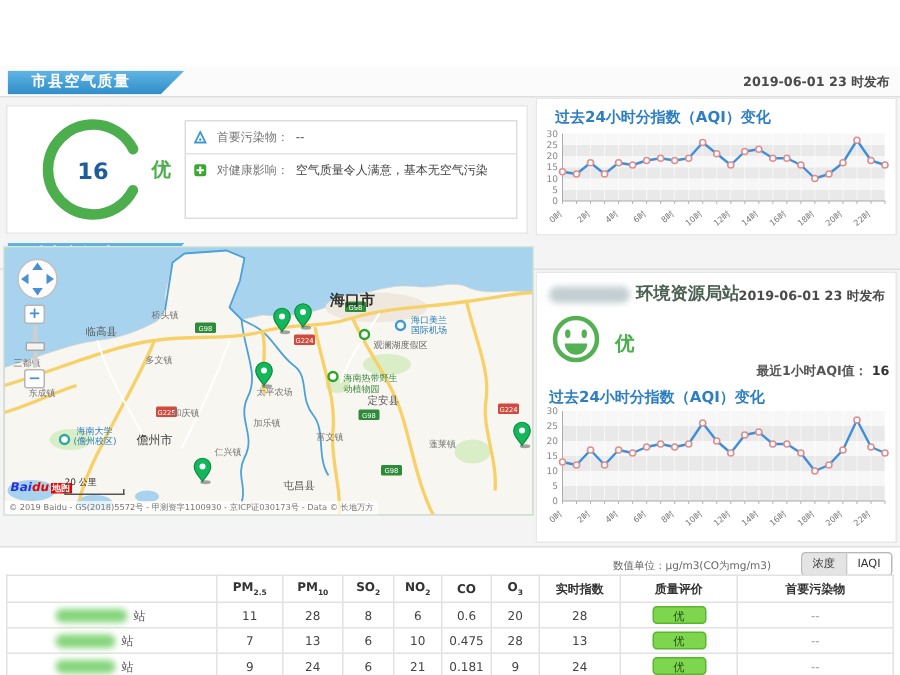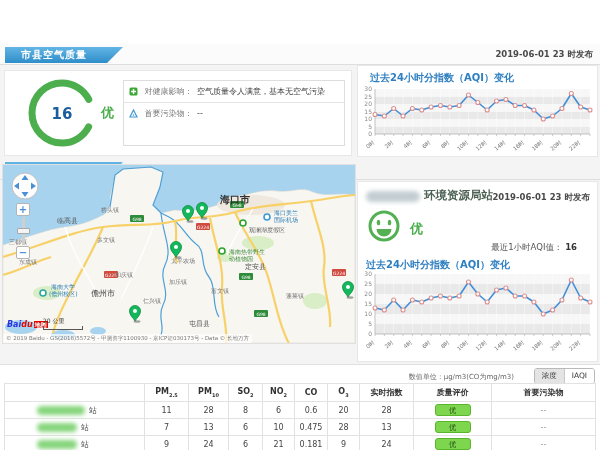--- a/index.html
+++ b/index.html
@@ -41,21 +41,21 @@
   .map-scale { position:absolute; left:40px; bottom:13px; font-size:6px; color:#333; }
   .scalebar { width:40px; height:4px; border-left:1px solid #555; border-right:1px solid #555; border-bottom:1px solid #555; }
   .map-attr { position:absolute; left:0; bottom:0; font-size:5.5px; color:#777;
     background:rgba(255,255,255,.7); padding:1px 3px; white-space:nowrap; }
   .station-panel { left:357px; top:137px; width:241px; height:181px; }
   .blob-gray { position:absolute; left:8px; top:9px; width:54px; height:11px; background:#c3ced2;
     border-radius:6px; filter:blur(2px); }
   .station-title { position:absolute; left:66px; top:6px; font-size:11.5px; font-weight:bold; color:#4c6053; }
   .smiley { position:absolute; left:8px; top:26px; }
   .station-grade { position:absolute; left:52px; top:38px; font-size:13px; font-weight:bold; color:#4cae4c; }
-  .aqi-line { position:absolute; right:20px; top:60px; font-size:8.5px; font-weight:normal; color:#555; }
+  .aqi-line { position:absolute; right:4px; top:60px; font-size:8.5px; font-weight:bold; color:#555; }
   .aqi-line b { color:#333; }
   .chart-title2 { position:absolute; left:8px; top:76px; font-size:10px; font-weight:bold; color:#2e7fc1; }
   .chart-svg2 { position:absolute; left:2px; top:88px; }
   
   .table-sec { position:absolute; left:0; top:320px; width:600px; height:130px; background:#fff; border-top:1px solid #e0e0e0; }
   .table-title { position:absolute; left:6px; top:4px; font-size:9.5px; font-weight:bold; color:#2e7fc1; }
   .unit-note { position:absolute; right:86px; top:7px; font-size:7px; color:#666; }
   .toggle { position:absolute; right:5px; top:3px; border:1px solid #b9b9b9; border-radius:3px; overflow:hidden; display:flex; }
   .tg { font-size:7.5px; padding:2px 7px; color:#333; background:#fff; cursor:pointer; }
   .tg.active { background:#e4e4e4; border-right:1px solid #c9c9c9; }
@@ -91,33 +91,33 @@
     <div class="gauge-wrap">
       <svg width="96" height="78">
         <circle cx="45" cy="38" r="30" fill="none" stroke="#4cae4c" stroke-width="7" stroke-dasharray="159.7 28.8" stroke-dashoffset="-14.4" stroke-linecap="round"></circle>
       </svg>
       <div class="gauge-num">16</div>
     </div>
     <div class="gauge-grade">优</div>
     <div class="info-box">
       <div class="info-row">
         <svg class="ic" width="9" height="9">
+          <path d="M4.5,1 L8,8 L1,8 Z" fill="none" stroke="#3f9ad4" stroke-width="1.2"></path>
+          <circle cx="4.5" cy="6" r="0.8" fill="#3f9ad4"></circle>
+        </svg>
+        <span class="info-label">首要污染物：</span>
+        <span class="info-value">--</span>
+      </div>
+      <div class="info-row">
+        <svg class="ic" width="9" height="9">
           <rect x="0.5" y="0.5" width="8" height="8" rx="1.5" fill="#3aa832"></rect>
           <path d="M4.5,2 V7 M2,4.5 H7" stroke="#fff" stroke-width="1.4"></path>
         </svg>
         <span class="info-label">对健康影响：</span>
         <span class="info-value">空气质量令人满意，基本无空气污染</span>
-      </div>
-      <div class="info-row">
-        <svg class="ic" width="9" height="9">
-          <path d="M4.5,1 L8,8 L1,8 Z" fill="none" stroke="#3f9ad4" stroke-width="1.2"></path>
-          <circle cx="4.5" cy="6" r="0.8" fill="#3f9ad4"></circle>
-        </svg>
-        <span class="info-label">首要污染物：</span>
-        <span class="info-value">--</span>
       </div>
     </div>
   </div>
 
   <div class="panel chart-panel1">
     <div class="chart-title">过去24小时分指数（AQI）变化</div>
     <svg id="chart1" class="chart-svg" width="236" height="70">
         <rect x="15" y="40.5" width="215" height="7.5" fill="#e9e9e9"></rect>
         <rect x="15" y="33" width="215" height="7.5" fill="#f7f7f7"></rect>
         <rect x="15" y="25.5" width="215" height="7.5" fill="#e9e9e9"></rect>

